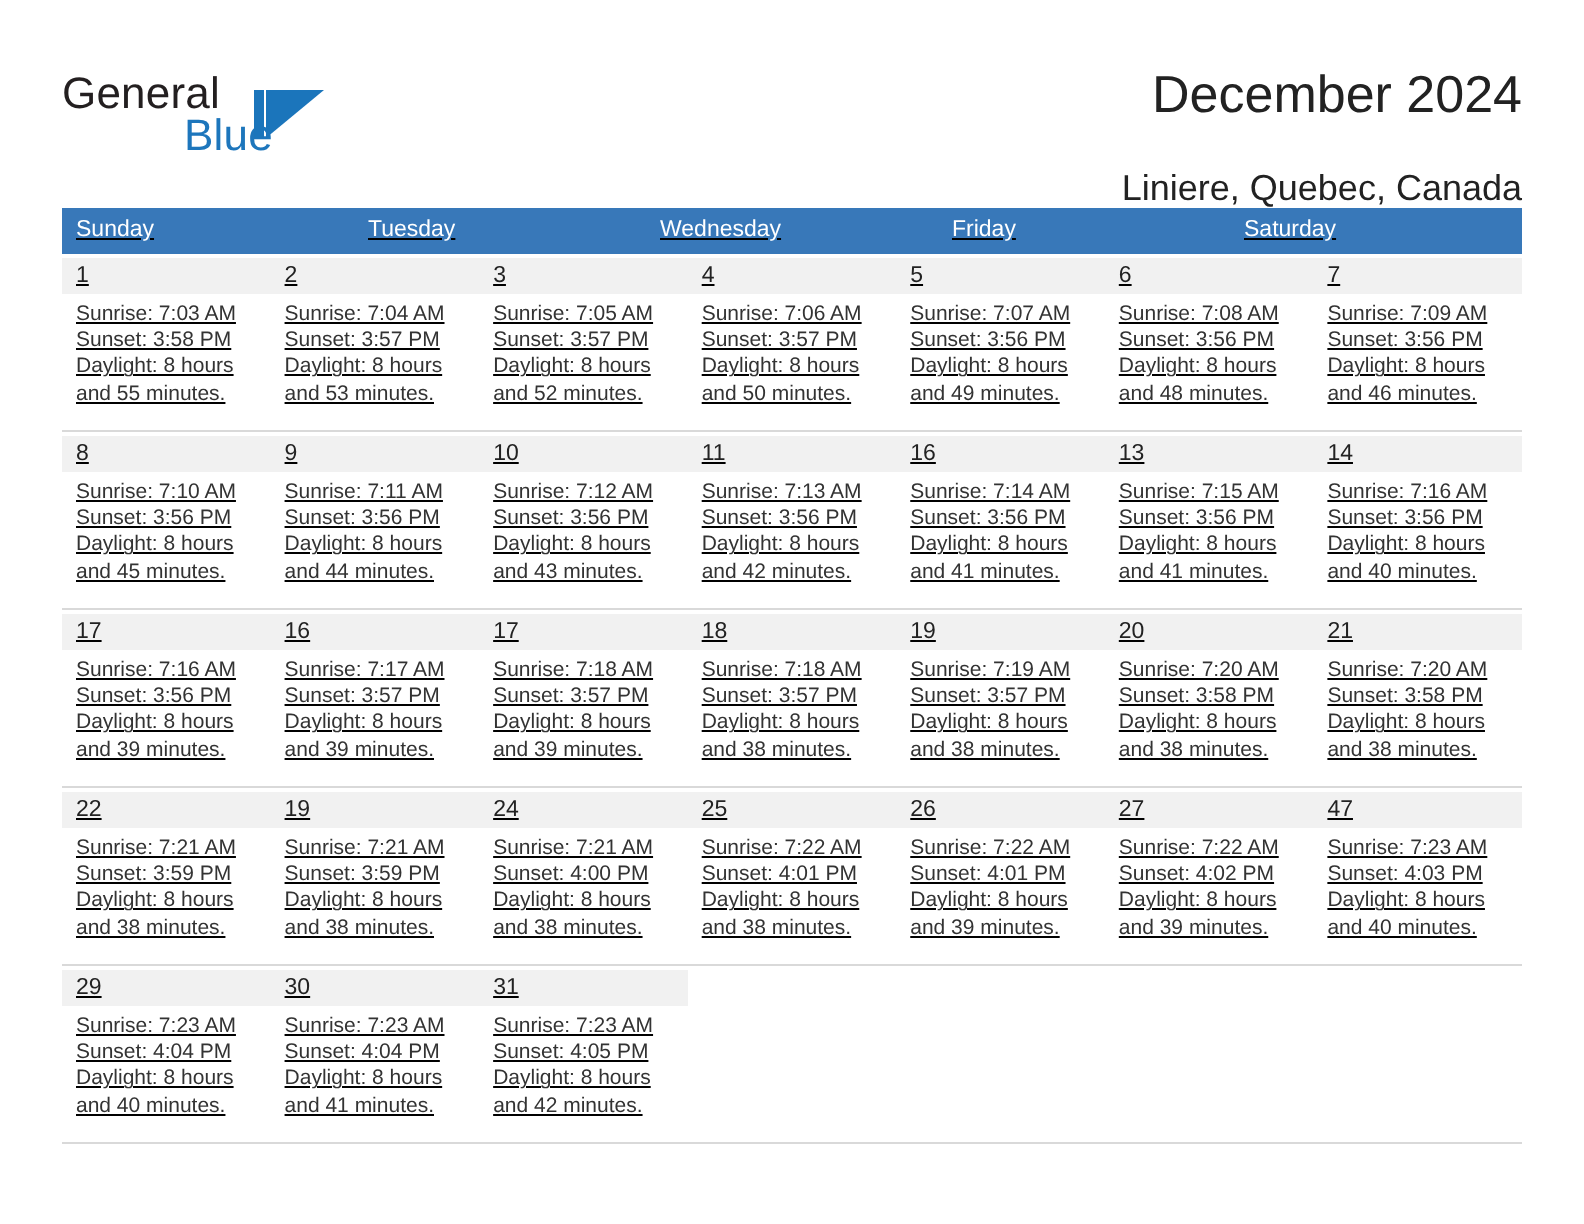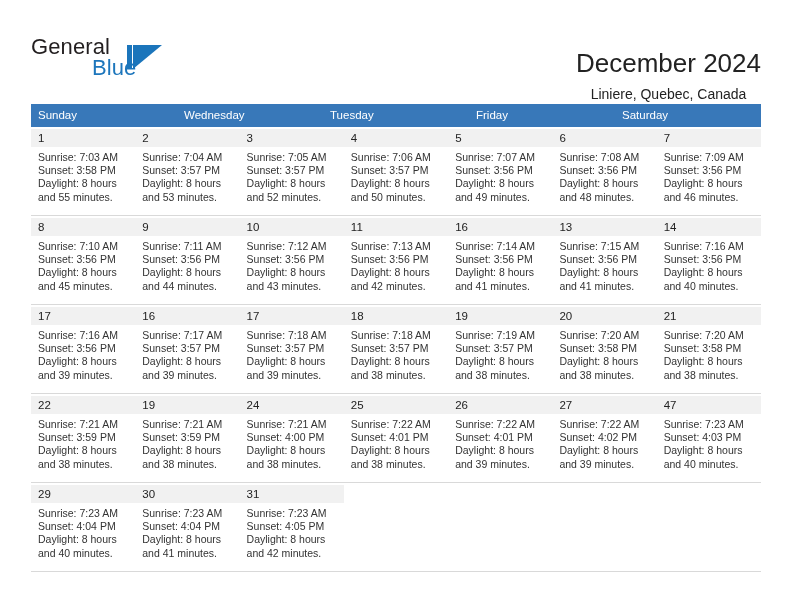--- a/index.html
+++ b/index.html
@@ -78,43 +78,44 @@
     top: 0px;
     width: 0;
     height: 0;
     border-top: 24px solid #1b75bb;
     border-right: 29px solid transparent;
   }
 
   .title-block {
     position: absolute;
     right: 0px;
-    top: 16px;
-    text-align: center;
+    top: 0px;
+    text-align: right;
   }
   .month-title {
     font-size: 26px;
     color: #222222;
     line-height: 34px;
     white-space: nowrap;
   }
   .location {
-    font-size: 14px;
+    font-size: 18px;
     color: #222222;
     line-height: 20px;
-    margin-top: 4px;
+    margin-top: 20px;
     white-space: nowrap;
   }
 
   
   .calendar {
     position: absolute;
     left: 31px;
     top: 104px;
     width: 730px;
+    text-decoration: underline;
   }
   .weekday-row {
     display: flex;
     width: 100%;
     background: #3878b9;
   }
   .weekday {
     flex: 1 1 0;
     box-sizing: border-box;
     padding: 4px 0 4px 7px;
@@ -180,22 +181,22 @@
     <div class="title-block">
       <div class="month-title">December 2024</div>
       <div class="location">Liniere, Quebec, Canada</div>
     </div>
 
   </div>
 
   <div class="calendar">
     <div class="weekday-row">
         <div class="weekday">Sunday</div>
+        <div class="weekday">Tuesday</div>
         <div class="weekday">Wednesday</div>
-        <div class="weekday">Tuesday</div>
         <div class="weekday">Friday</div>
         <div class="weekday">Saturday</div>
       </div>
     <div>
         <div class="week-row">
           <div class="day-cell">
             <div class="day-number">1</div>
             <div class="day-info">
               <div>Sunrise: 7:03 AM</div>
               <div>Sunset: 3:58 PM</div>

